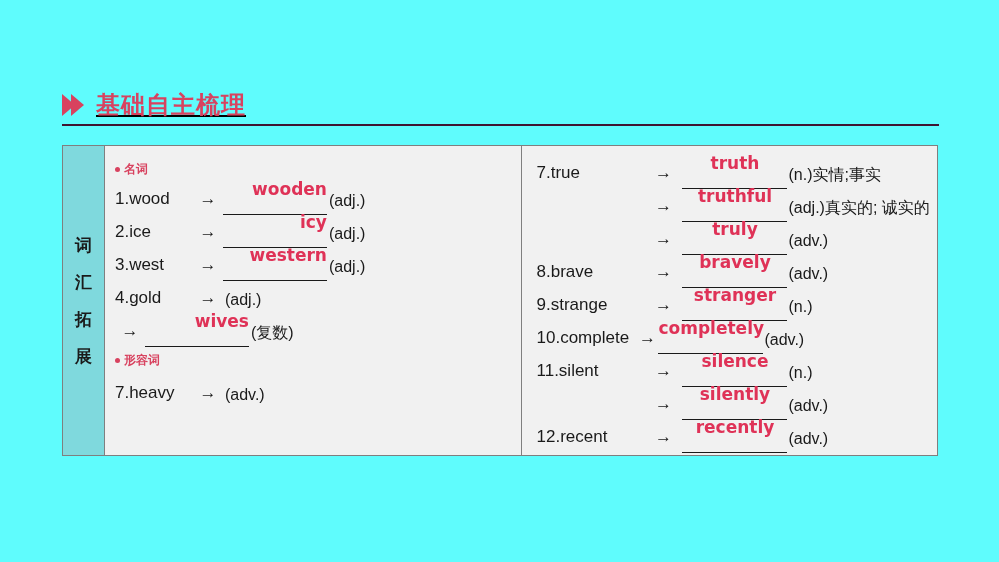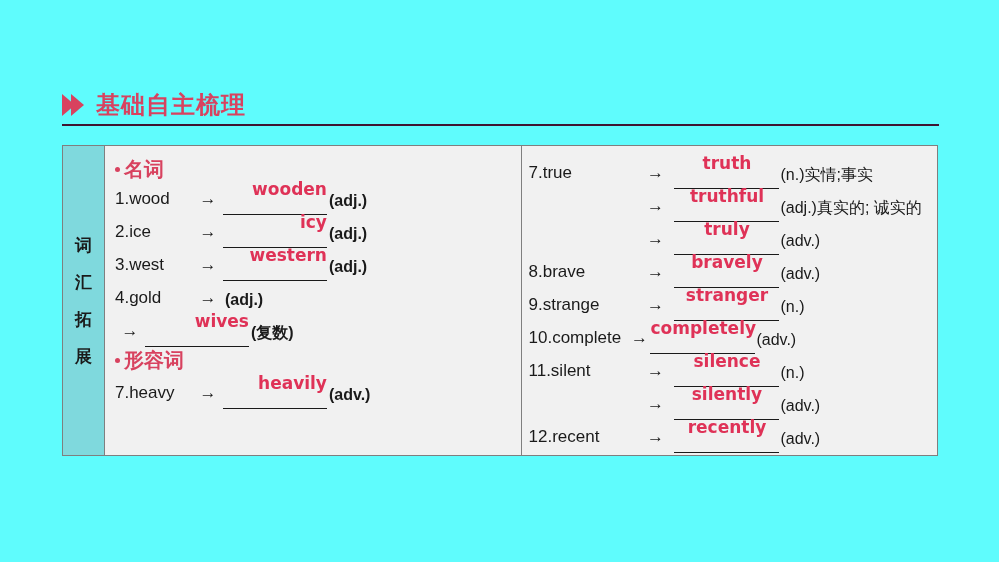--- a/index.html
+++ b/index.html
@@ -17,20 +17,21 @@
 
   
   .heading-row {
     position: absolute;
     left: 62px;
     top: 85px;
     width: 876px;
     height: 40px;
     display: flex;
     align-items: center;
+    text-decoration: underline;
   }
   .chevrons {
     display: flex;
     align-items: center;
     margin-right: 16px;
     line-height: 1;
   }
   .chev {
     width: 0;
     height: 0;
@@ -96,21 +97,21 @@
     border-right: 1px solid #7f7f7f;
     padding-left: 10px;
   }
   .col-right {
     width: 415px;
     padding-left: 6px;
   }
 
   .group-head {
     color: #d8425f;
-    font-size: 20px;
+    font-size: 12px;
     font-weight: bold;
     line-height: 26px;
     height: 26px;
     display: flex;
     align-items: center;
     font-family: "DejaVu Sans", "Liberation Sans", sans-serif;
   }
   .group-head .dot {
     width: 5px;
     height: 5px;
@@ -166,24 +167,24 @@
     line-height: 26px;
     padding-bottom: 1px;
     white-space: nowrap;
     font-size: 16px;
   }
 
   
   .col-left .term { width: 78px; }
   .col-left .arrow { width: 30px; }
   .col-left .blank { width: 104px; text-align: right; }
-  .col-left .pos { margin-left: 2px; font-weight: bold; }
+  .col-left .pos { margin-left: 2px; }
 
   
-  .col-right .term { width: 108px; }
+  .col-right .term { width: 108px; margin-left: 8px; }
   .col-right .arrow { width: 38px; }
   .col-right .blank { width: 105px; }
   .col-right .pos { margin-left: 1px; }
   .col-right .row.tight .term { width: 100px; }
   .col-right .row.tight .arrow { width: 22px; }
 </style>
 </head>
 <body>
 
 <div class="heading-row">
@@ -253,23 +254,20 @@
     </div>
 
     <div class="group-head">
       <span class="dot"></span>
       <span>形容词</span>
     </div>
 
     <div class="row tall">
       <span class="term">7.heavy</span>
       <span class="arrow">→</span>
-      <span class="blank">
-          <span class="ans">heavily</span>
-        </span>
       <span class="pos">(adv.)</span>
     </div>
   </div>
 
   <div class="col col-right">
 
     <div class="row">
       <span class="term"><span>7.</span><span>true</span></span>
       <span class="arrow">→</span>
       <span class="blank">

